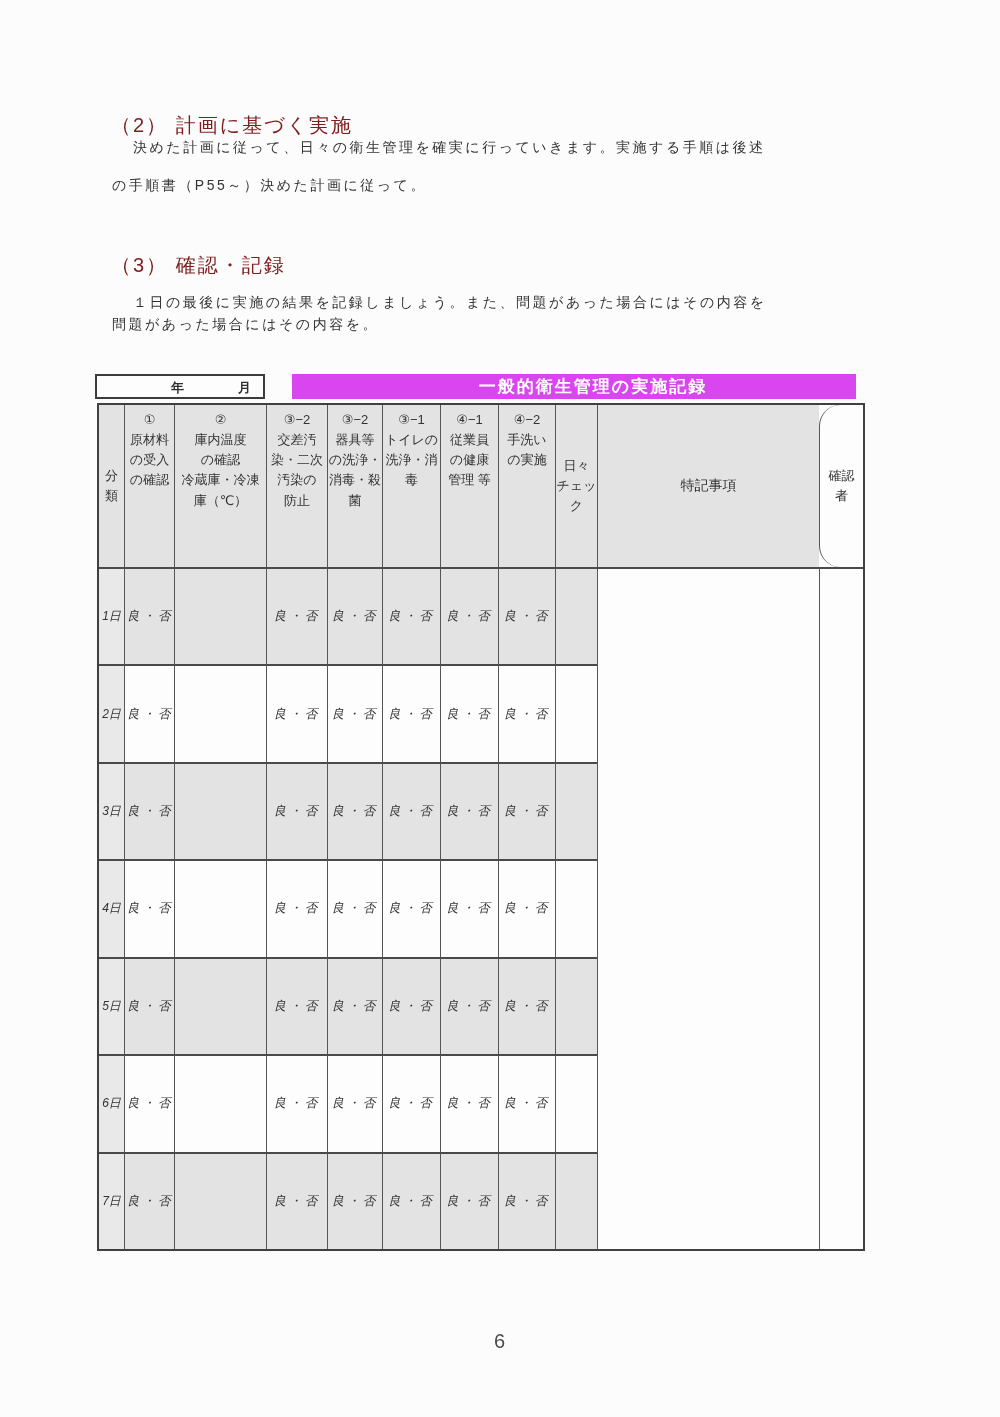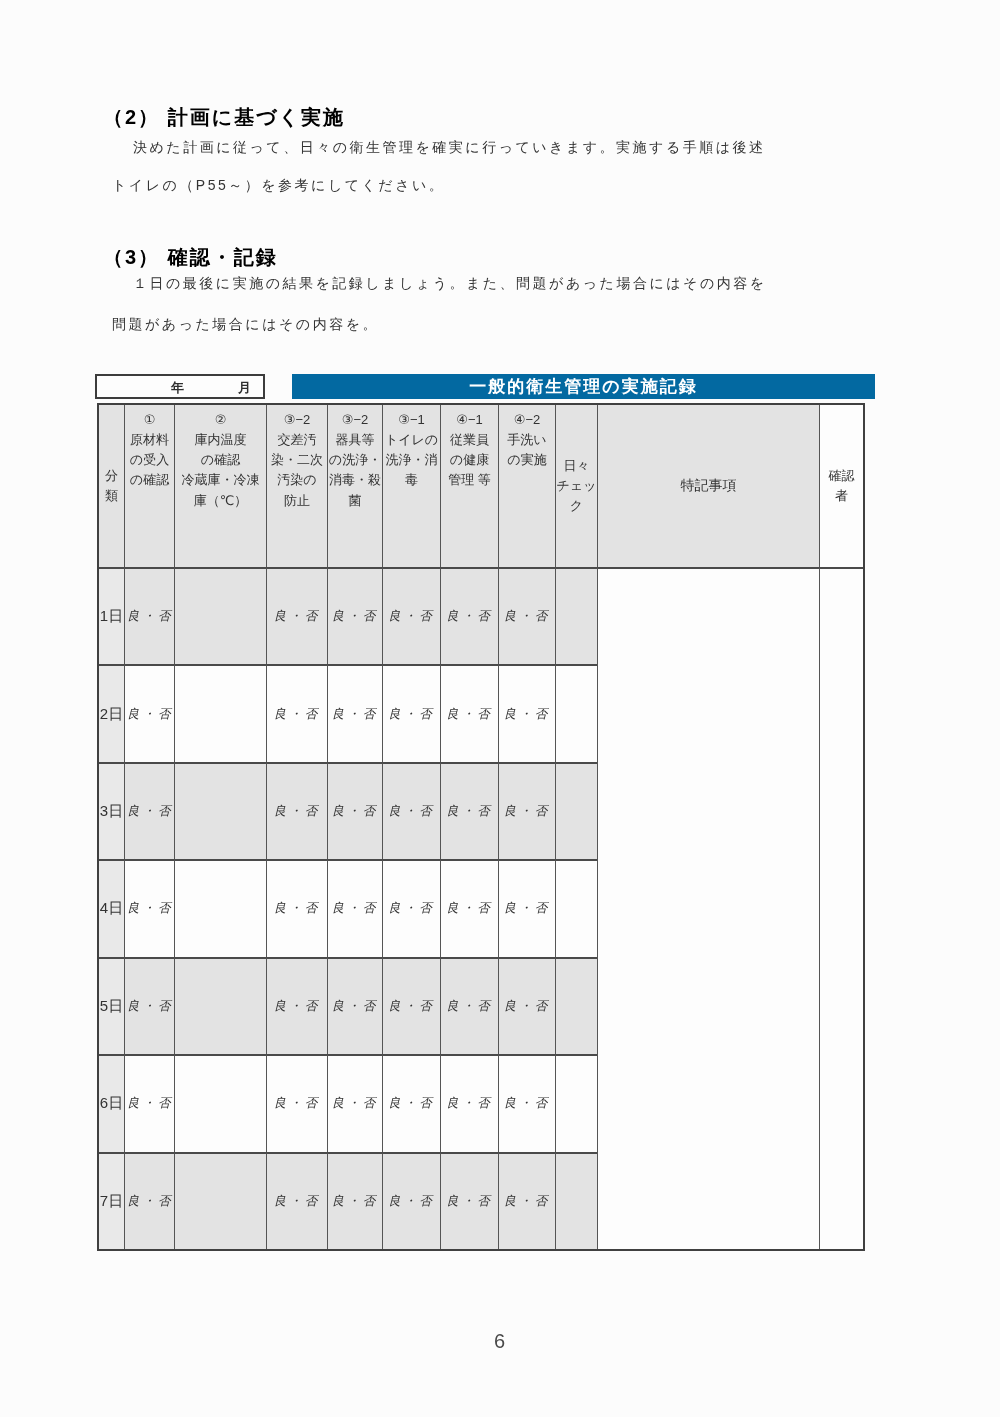--- a/index.html
+++ b/index.html
@@ -7,42 +7,42 @@
     width:1000px;height:1417px;
     background:#f4f4f4;
     font-family:"Liberation Sans","DejaVu Sans",sans-serif;
   }
   .sheet{
     position:relative;width:1000px;height:1417px;
     background:#fcfcfc;color:#2f2f2f;overflow:hidden;
   }
   
   .hd{
-    position:absolute;left:95px;margin:8px;
-    font-size:20px;font-weight:bold;letter-spacing:2px;color:#000000;
+    position:absolute;left:95px;margin:16px;
+    font-size:20px;font-weight:normal;letter-spacing:2px;color:#7f1d1d;
     white-space:nowrap;
   }
   .bl{
     position:absolute;margin:0;
     font-size:14px;letter-spacing:2.5px;color:#333;
     white-space:nowrap;
   }
   
   .date-box{
     position:absolute;left:95px;top:374px;width:170px;height:25px;
     border:2px solid #3c3c3c;background:#fdfdfd;box-sizing:border-box;
   }
   .date-box .yl{position:absolute;left:74px;top:3px;font-size:13px;font-weight:600;}
   .date-box .ml{position:absolute;right:12px;top:3px;font-size:13px;font-weight:600;}
   
   .title-bar{
-    position:absolute;left:292px;top:374px;width:583px;height:25px;
-    background:#0369a1;color:#ffffff;
+    position:absolute;left:292px;top:374px;width:526px;height:25px;
+    background:#d946ef;color:#ffffff;
     display:flex;align-items:center;justify-content:center;
-    font-size:17px;font-weight:bold;letter-spacing:2px;
+    font-size:17px;font-weight:bold;letter-spacing:2px;padding-left:38px;
   }
   
   .grid{
     position:absolute;left:97px;top:403px;width:764px;height:844px;
     display:grid;
     grid-template-columns:25px 50px 92px 61px 55px 58px 58px 57px 42px 222px 44px;
     grid-template-rows:162px repeat(7,1fr);
     border:2px solid #404040;
     background:#fdfdfd;
   }
@@ -55,43 +55,43 @@
   }
   .fc{border-left:none;}
   .hdr{
     border-top:none;
     background:#e3e3e3;
     white-space:pre-line;text-align:center;
     line-height:1.55;font-size:13px;
     align-items:flex-start;padding-top:5px;
   }
   .hdr.mid{align-items:center;padding-top:0;}
-  .hdr.hwhite{background:#fdfdfd;}
-  .day{font-size:15px;letter-spacing:0;background:#e9e9e9;}
+  .hdr.hwhite{background:#fdfdfd;border-radius:21px;}
+  .day{font-size:12px;letter-spacing:0;background:#e9e9e9;font-style:italic;}
   .val{font-size:12.5px;letter-spacing:3px;white-space:nowrap;font-style:italic;}
   .val.left{justify-content:flex-start;padding-left:2px;}
   .g{background:#e3e3e3;}
   .tall{grid-row:span 7;background:#fdfdfd;}
   
   .pageno{
     position:absolute;left:0;top:1330px;width:100%;
     text-align:center;font-size:20px;color:#4a4a4a;letter-spacing:1px;
   }
 </style>
 </head>
 <body>
 
 <div class="sheet">
 
   <h2 class="hd" style="top:96px">（2） 計画に基づく実施</h2>
   <p class="bl" style="top:139px;left:133px">決めた計画に従って、日々の衛生管理を確実に行っていきます。実施する手順は後述</p>
-  <p class="bl" style="top:177px;left:112px">トイレの（P55～）を参考にしてください。</p>
+  <p class="bl" style="top:177px;left:112px">の手順書（P55～）決めた計画に従って。</p>
 
   <h2 class="hd" style="top:236px">（3） 確認・記録</h2>
-  <p class="bl" style="top:275px;left:133px">１日の最後に実施の結果を記録しましょう。また、問題があった場合にはその内容を</p>
+  <p class="bl" style="top:294px;left:133px">１日の最後に実施の結果を記録しましょう。また、問題があった場合にはその内容を</p>
   <p class="bl" style="top:316px;left:112px">問題があった場合にはその内容を。</p>
 
   <div class="date-box">
     <span class="yl">年</span>
     <span class="ml">月</span>
   </div>
 
   <div class="title-bar">一般的衛生管理の実施記録</div>
 
   <div class="grid">

